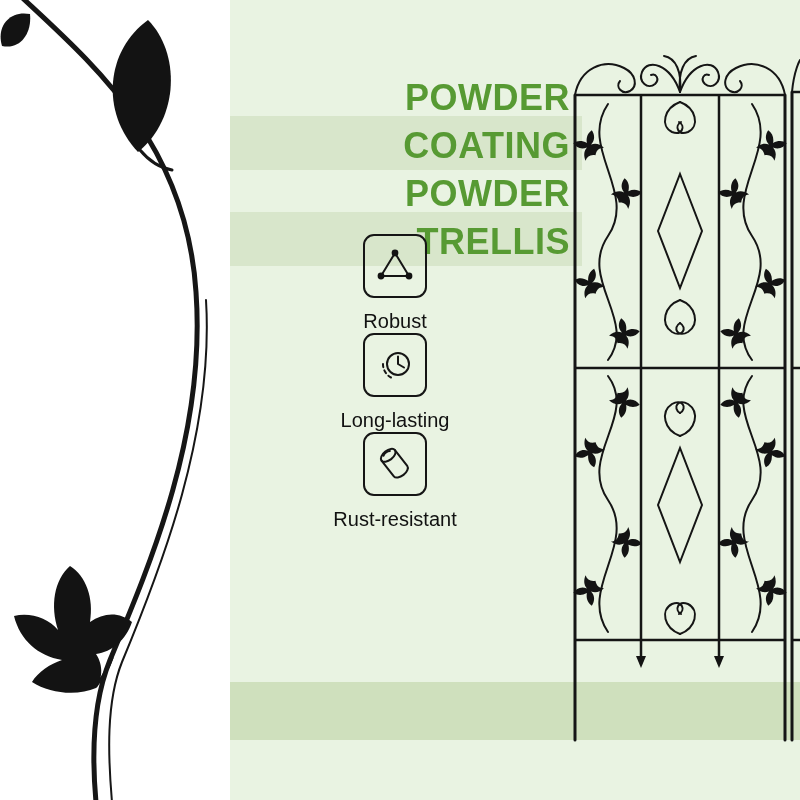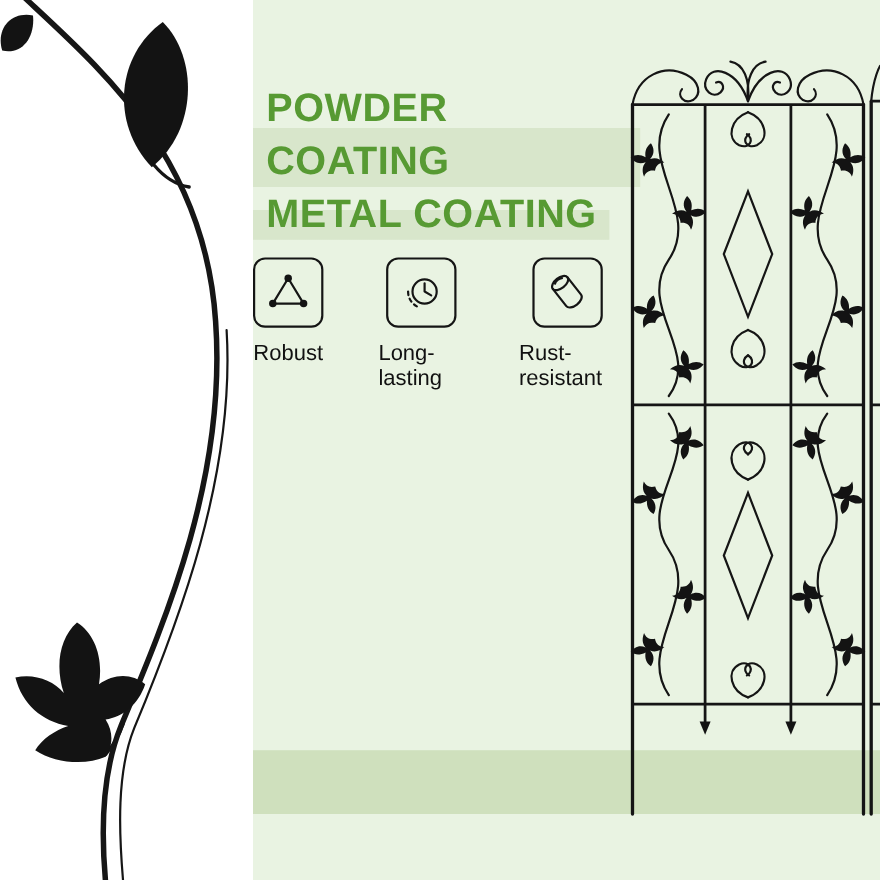--- a/index.html
+++ b/index.html
@@ -12,26 +12,26 @@
   }
   *{margin:0;padding:0;box-sizing:border-box;}
   html,body{width:800px;height:800px;background:#fff;font-family:"Liberation Sans",sans-serif;}
   .stage{position:relative;width:800px;height:800px;overflow:hidden;}
 
   .left-panel{position:absolute;left:0;top:0;width:230px;height:800px;background:var(--panel-left-bg);}
   .right-panel{position:absolute;left:230px;top:0;width:570px;height:800px;background:var(--panel-right-bg);}
 
   .vine-svg{position:absolute;left:0;top:0;width:230px;height:800px;}
 
-  .title{position:absolute;left:0;top:74px;width:352px;text-align:left;
+  .title{position:absolute;left:0;top:74px;width:352px;text-align:right;
          color:var(--title-green);font-weight:800;font-size:36px;line-height:48px;letter-spacing:.5px;}
   .title .hl{display:inline-block;padding:0 12px;
          background:linear-gradient(to bottom, transparent 44%, var(--highlight-band) 44%);}
 
-  .features{position:absolute;left:0;top:234px;width:330px;display:flex;flex-direction:row;gap:50px;}
+  .features{position:absolute;left:0;top:234px;width:330px;display:flex;flex-direction:column;}
   .feature{display:flex;flex-direction:column;align-items:center;}
   .icon-box{width:64px;height:64px;border:2.5px solid var(--line-black);border-radius:11px;
             display:flex;align-items:center;justify-content:center;background:transparent;}
   .icon-box svg{display:block;}
   .feature-label{margin-top:12px;font-size:20px;color:#111;}
 
   .ground-band{position:absolute;left:0;top:682px;width:570px;height:58px;background:var(--ground-band);}
 
   .trellis-svg{position:absolute;left:322px;top:52px;width:252px;height:748px;}
   .partial-trellis-svg{position:absolute;right:0;top:52px;width:18px;height:700px;}
@@ -63,21 +63,21 @@
       <path class="lf" d="M96,688 C78,696 50,694 32,682 C38,672 50,664 62,660 C38,656 20,640 14,616 C30,612 48,618 58,630 C50,606 54,580 70,566 C86,576 94,598 90,622 C104,612 120,612 132,622 C126,640 112,652 96,654 C104,666 102,680 96,688 Z"></path>
     </svg>
   </div>
 
   <div class="right-panel">
 
     <div class="ground-band"></div>
 
     <h1 class="title">
       <span class="hl">POWDER COATING</span><br>
-      <span class="hl">METAL COATING</span>
+      <span class="hl">POWDER TRELLIS</span>
     </h1>
 
     <div class="features">
 
       <div class="feature">
         <div class="icon-box">
           <svg width="48" height="48" viewBox="0 0 48 48">
             <path class="w" stroke-width="2.6" stroke-linejoin="round" d="M24,11 L38,34 L10,34 Z"></path>
             <circle class="lf" cx="24" cy="11" r="3.4"></circle>
             <circle class="lf" cx="38" cy="34" r="3.4"></circle>

